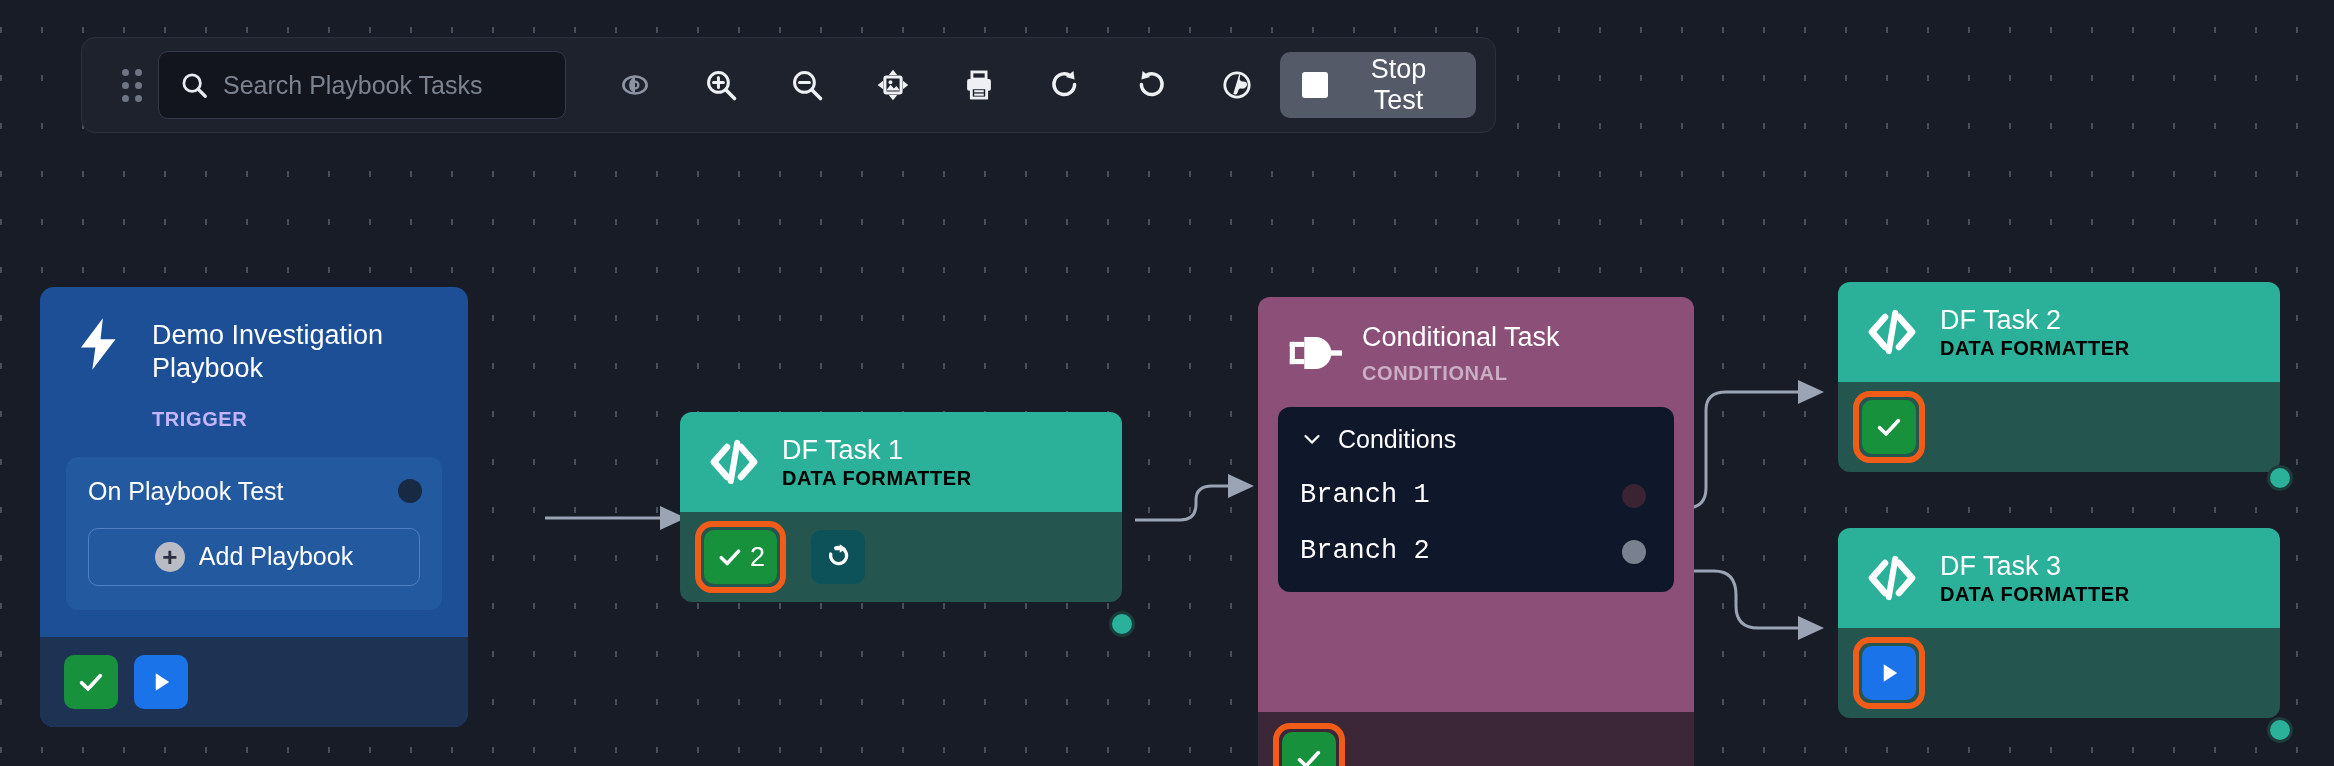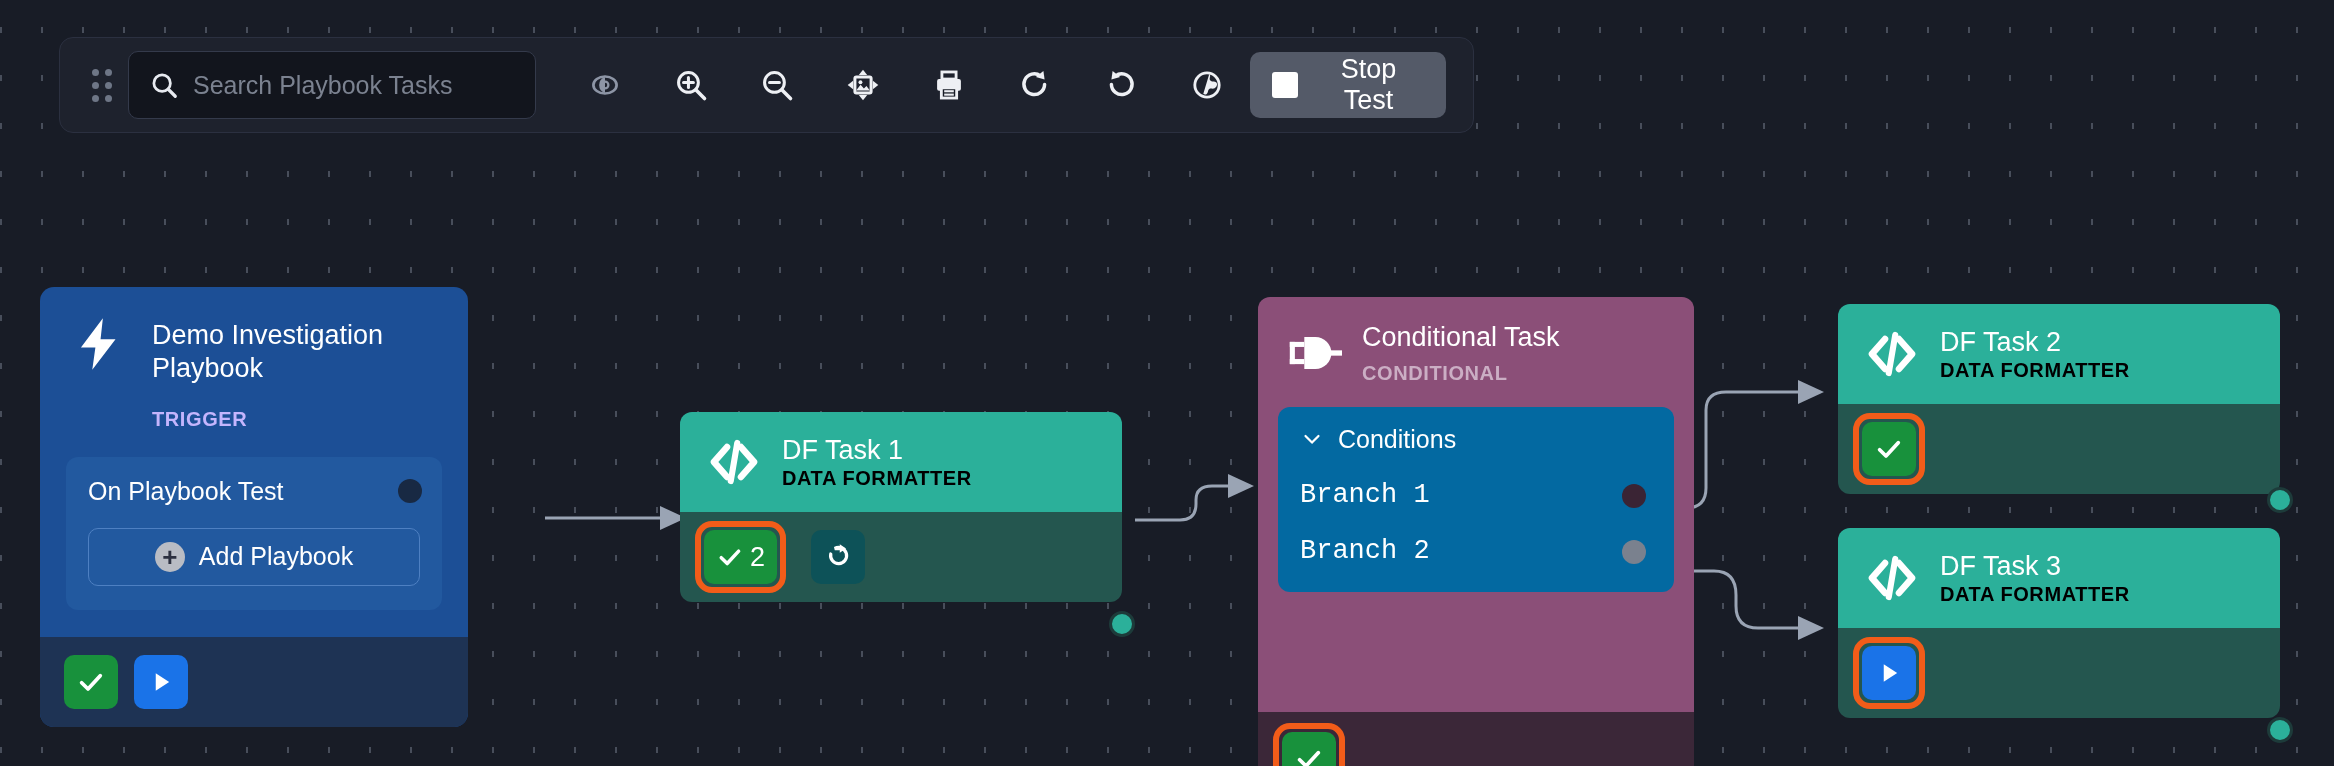--- a/index.html
+++ b/index.html
@@ -28,27 +28,27 @@
     background-position: 17px 27px;
     background-repeat: repeat;
     pointer-events: none;
     mask-image: repeating-linear-gradient(to right, #000 0 2px, transparent 2px 41px);
     -webkit-mask-image: repeating-linear-gradient(to right, #000 0 2px, transparent 2px 41px);
   }
   #root { background-image: none; }
 
   
   .toolbar {
-    position: absolute; left: 59px; top: 37px;
+    position: absolute; left: 81px; top: 37px;
     width: 1415px; height: 96px;
     background: #1e222d;
     border: 1px solid #2b3040;
     border-radius: 14px;
     display: flex; align-items: center;
-    padding: 0 32px;
+    padding: 0 40px;
     z-index: 30;
   }
   .drag-handle {
     width: 26px; height: 34px;
     display: grid;
     grid-template-columns: repeat(2, 7px);
     grid-template-rows: repeat(3, 7px);
     gap: 6px 6px;
     align-content: center; justify-content: center;
     margin-right: 16px;
@@ -150,34 +150,34 @@
   .ring::before {
     content: ""; position: absolute;
     left: -9px; top: -9px; right: -9px; bottom: -9px;
     border: 6px solid #f25c19; border-radius: 17px;
     pointer-events: none;
   }
   .df-head { padding: 22px 26px; display: flex; gap: 20px; align-items: center; background: #2bb09a; border-radius: 12px 12px 0 0; }
   .df-body { background: #24564f; border-radius: 0 0 12px 12px; padding: 18px 24px; display: flex; align-items: center; gap: 20px; }
 
   #df1 { left: 680px; top: 412px; width: 442px; height: 212px; }
-  #df2 { left: 1838px; top: 304px; width: 442px; height: 196px; }
+  #df2 { left: 1838px; top: 282px; width: 442px; height: 196px; }
   #df3 { left: 1838px; top: 528px; width: 442px; height: 202px; }
 
   
   #cond {
     left: 1258px; top: 297px; width: 436px; height: 509px;
     background: #8b4f78; border-radius: 12px;
     display: flex; flex-direction: column;
   }
   #cond .cond-top { padding: 24px 26px 0 26px; display: flex; gap: 20px; align-items: center; }
   #cond .node-sub { color: #cbaec4; margin-top: 8px; }
   .cond-panel {
     margin: 22px 20px 0 20px;
-    background: #0369a1; border-radius: 12px;
+    background: #0f172a; border-radius: 12px;
     padding: 18px 22px 26px 22px;
     position: relative;
   }
   .cond-head-row { display: flex; align-items: center; gap: 14px; color: #fff; font-size: 25px; }
   .branch-row {
     position: relative;
     margin-top: 26px;
     color: #ffffff; font-size: 27px; font-family: Liberation Mono, monospace;
   }
   #cond .node-footer { background: #3b2738; border-radius: 0 0 12px 12px; padding: 20px 24px; }

